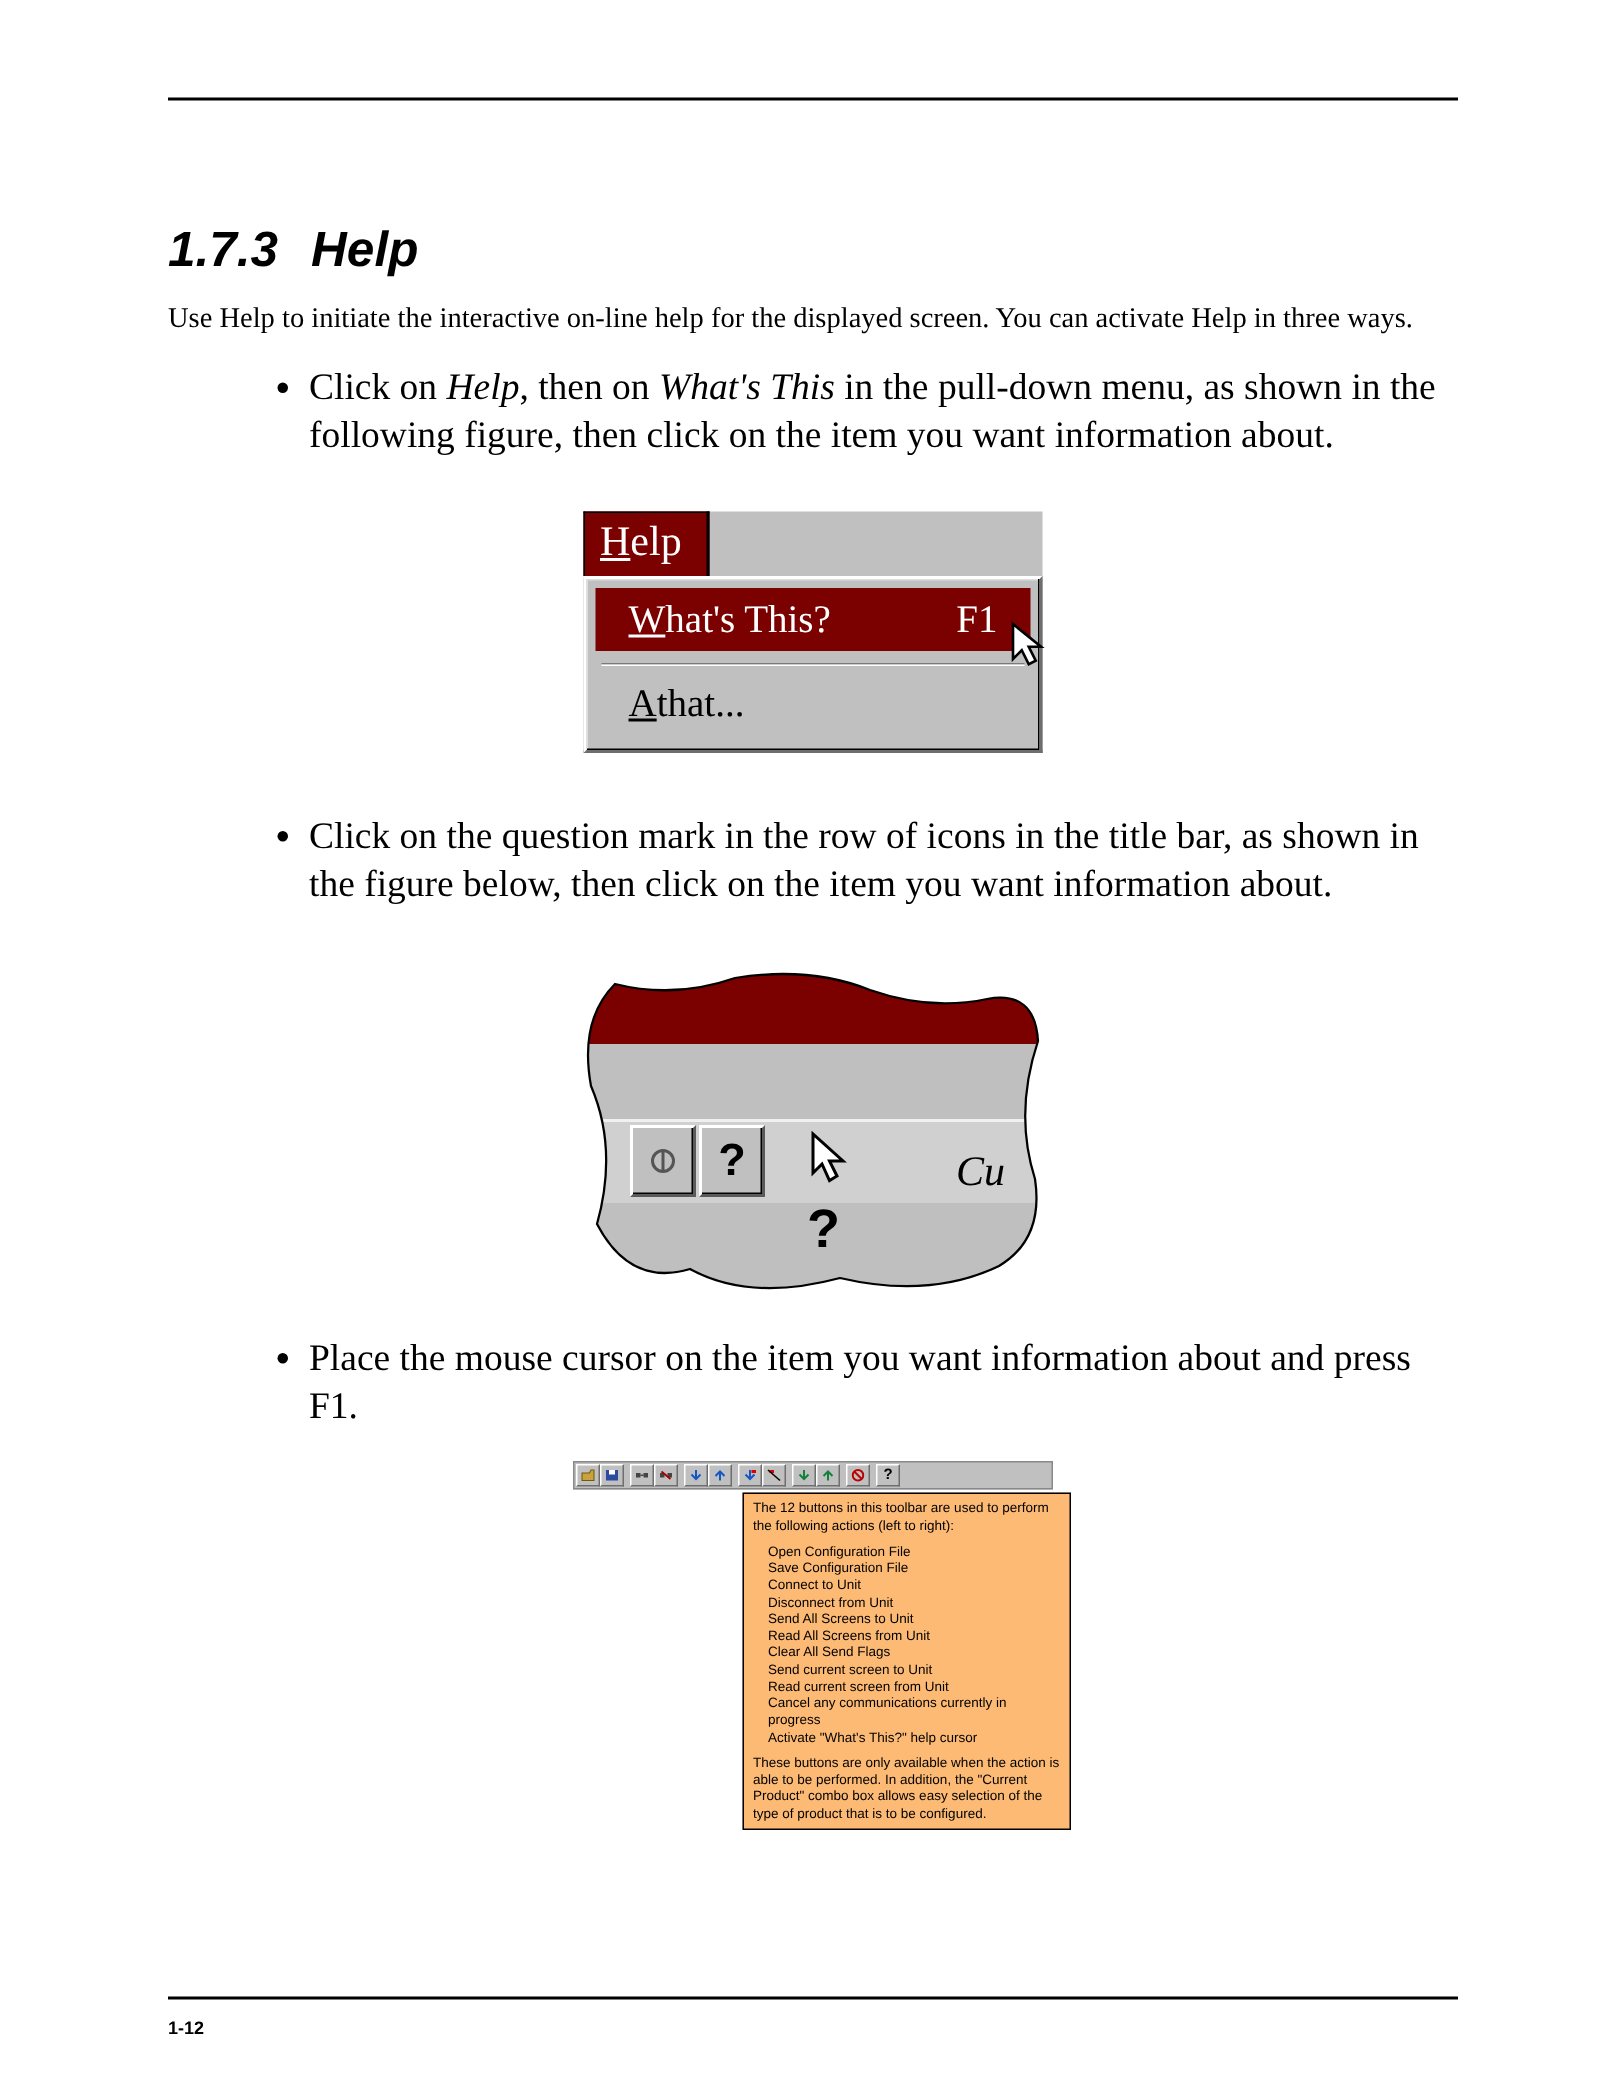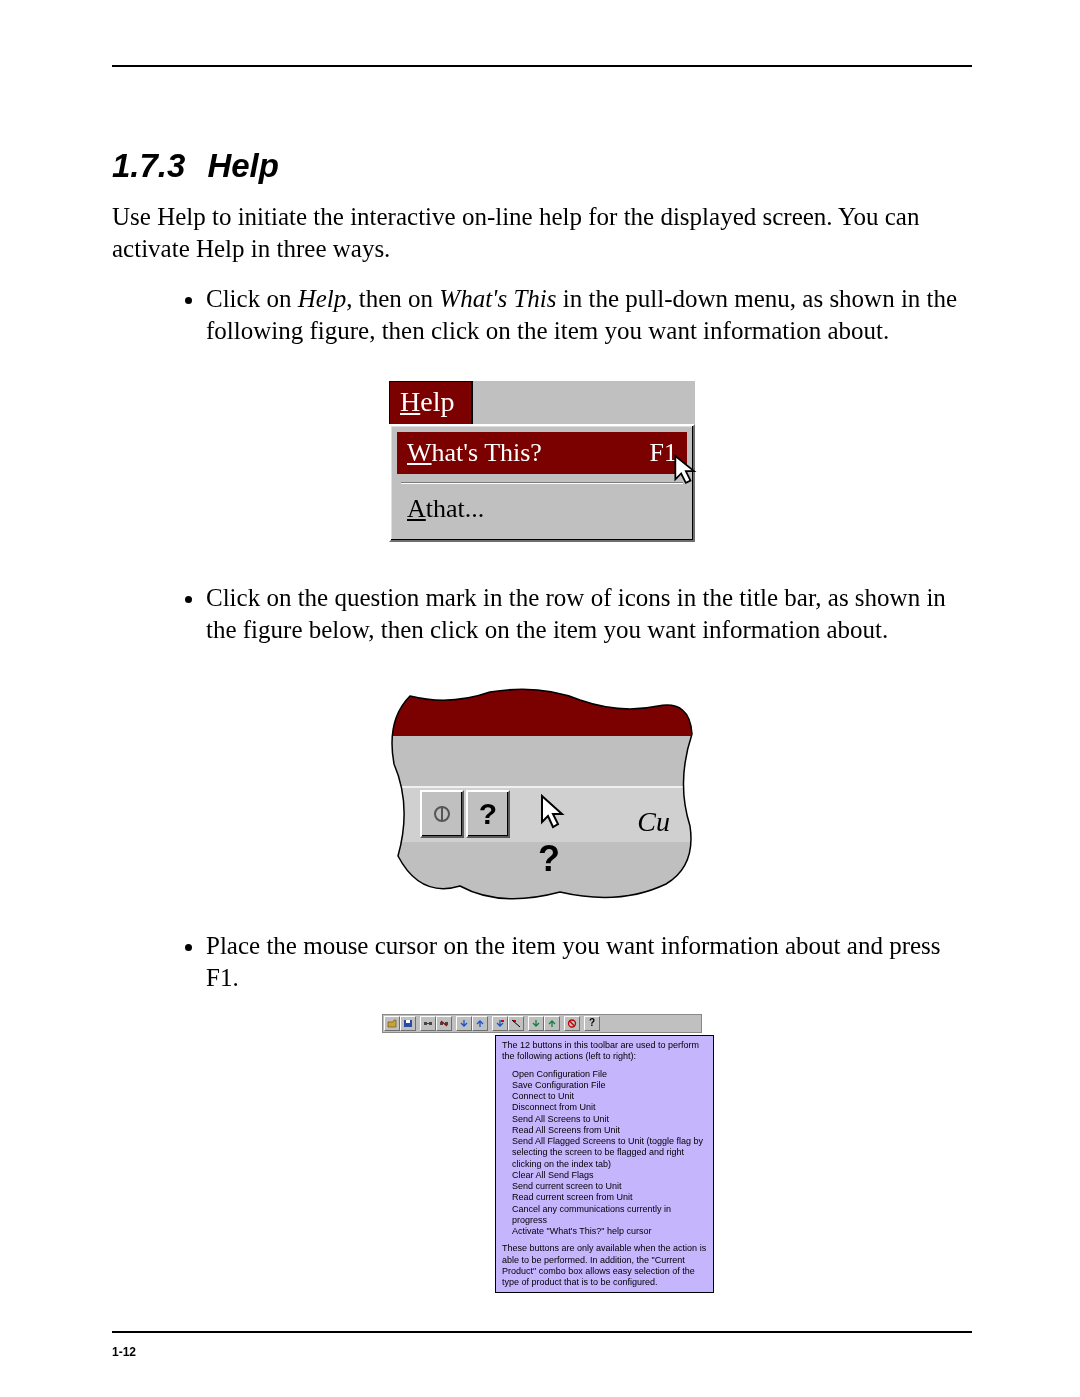--- a/index.html
+++ b/index.html
@@ -37,21 +37,21 @@
   }
   h2.section {
     font-family: Arial, Helvetica, sans-serif;
     font-weight: 700;
     font-style: italic;
     font-size: 33px;
     margin: 0 0 16px 0;
   }
   h2.section .num { margin-right: 22px; }
   p.body {
-    font-size: 25px;
+    font-size: 19px;
     line-height: 1.28;
     margin: 0 0 18px 0;
   }
   ul.bullets {
     list-style: disc;
     margin: 0 0 0 72px;
     padding: 0 0 0 22px;
   }
   ul.bullets > li {
     font-size: 25px;
@@ -82,21 +82,21 @@
   .menu-title .ul { text-decoration: underline; }
   .menu-body {
     background: #c0c0c0;
     border: 2px solid #fff;
     border-right-color: #6e6e6e;
     border-bottom-color: #6e6e6e;
     box-shadow: inset -1px -1px 0 #000, inset 1px 1px 0 #dedede;
     padding: 6px 6px 10px 6px;
   }
   .menu-item {
-    padding: 6px 10px;
+    padding: 6px 22px;
     font-size: 26px;
     color: #000;
     display: flex;
     justify-content: space-between;
     align-items: center;
   }
   .menu-item.selected {
     background: #7b0000;
     color: #fff;
     margin-bottom: 8px;
@@ -191,21 +191,21 @@
     border-right-color: #6e6e6e;
     border-bottom-color: #6e6e6e;
     box-sizing: border-box;
     display:flex;
     align-items:center;
     justify-content:center;
   }
   .tb .sep { width: 4px; }
   .tip {
     margin-top: 2px;
-    background: #c4b5fd;
+    background: #fdba74;
     border: 1px solid #000;
     padding: 4px 6px;
     width: 205px;
     margin-left: 113px;
   }
   .tip .line { white-space: normal; }
   .tip .indent { padding-left: 10px; }
 </style>
 </head>
 <body>
@@ -376,21 +376,20 @@
 
       <div class="tip">
         <div class="line">The 12 buttons in this toolbar are used to perform the following actions (left to right):</div>
         <div style="height:6px"></div>
         <div class="line indent">Open Configuration File</div>
         <div class="line indent">Save Configuration File</div>
         <div class="line indent">Connect to Unit</div>
         <div class="line indent">Disconnect from Unit</div>
         <div class="line indent">Send All Screens to Unit</div>
         <div class="line indent">Read All Screens from Unit</div>
-        <div class="line indent">Send All Flagged Screens to Unit (toggle flag by selecting the screen to be flagged and right clicking on the index tab)</div>
         <div class="line indent">Clear All Send Flags</div>
         <div class="line indent">Send current screen to Unit</div>
         <div class="line indent">Read current screen from Unit</div>
         <div class="line indent">Cancel any communications currently in progress</div>
         <div class="line indent">Activate "What's This?" help cursor</div>
         <div style="height:6px"></div>
         <div class="line">These buttons are only available when the action is able to be performed. In addition, the "Current Product" combo box allows easy selection of the type of product that is to be configured.</div>
       </div>
     </div>
   </div>

